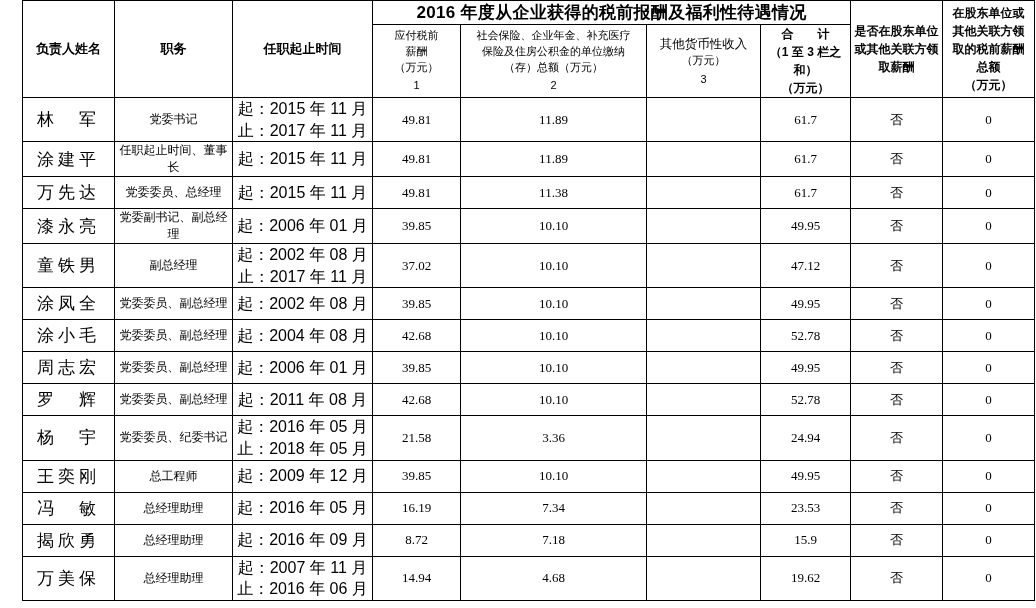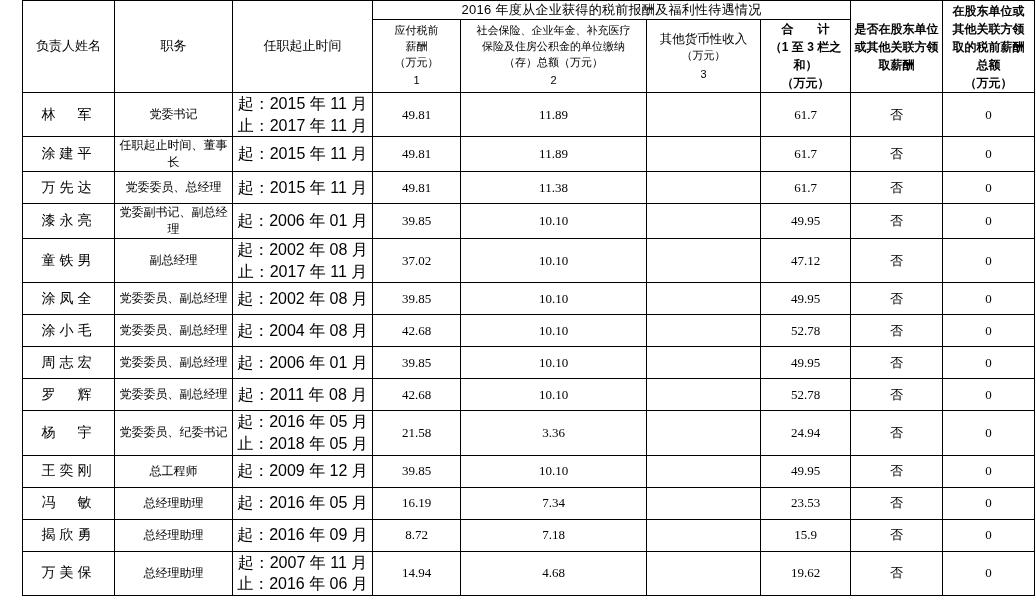--- a/index.html
+++ b/index.html
@@ -42,26 +42,26 @@
   table.salary td {
     border: 1px solid #000;
     text-align: center;
     vertical-align: middle;
     padding: 0;
   }
   
   .hdr-main {
     font-size: 13px;
     line-height: 1.25;
-    font-weight: normal;
+    font-weight: bold;
     padding: 4px 2px;
   }
   .hdr-group {
-    font-size: 13px;
-    font-weight: normal;
+    font-size: 17px;
+    font-weight: bold;
     padding: 5px 2px;
     letter-spacing: 0.3px;
   }
   .hdr-sub {
     font-size: 11px;
     font-weight: normal;
     line-height: 1.45;
     padding: 4px 3px;
   }
   .hdr-sub .big {
@@ -85,21 +85,21 @@
   col.c-period { width: 140px; }
   col.c-pay    { width: 88px; }
   col.c-ins    { width: 186px; }
   col.c-other  { width: 114px; }
   col.c-total  { width: 90px; }
   col.c-share  { width: 92px; }
   col.c-rel    { width: 92px; }
 
   
   td.name {
-    font-size: 14px;
+    font-size: 17px;
     letter-spacing: 4px;
     padding: 5px 2px 5px 6px;
     font-family: "Liberation Sans", "DejaVu Sans", sans-serif;
   }
   td.post {
     font-size: 12px;
     padding: 5px 2px;
   }
   td.period {
     font-size: 16px;

